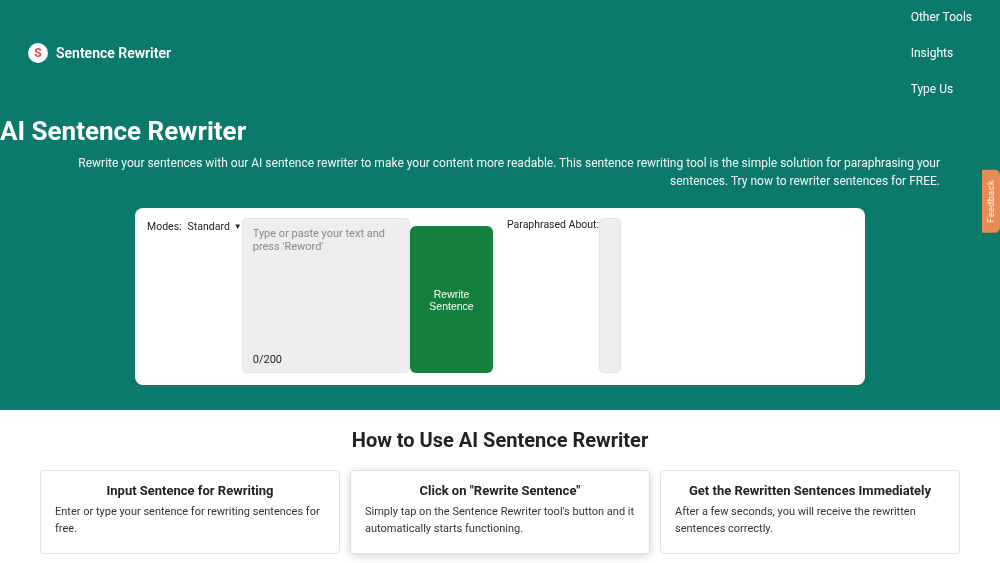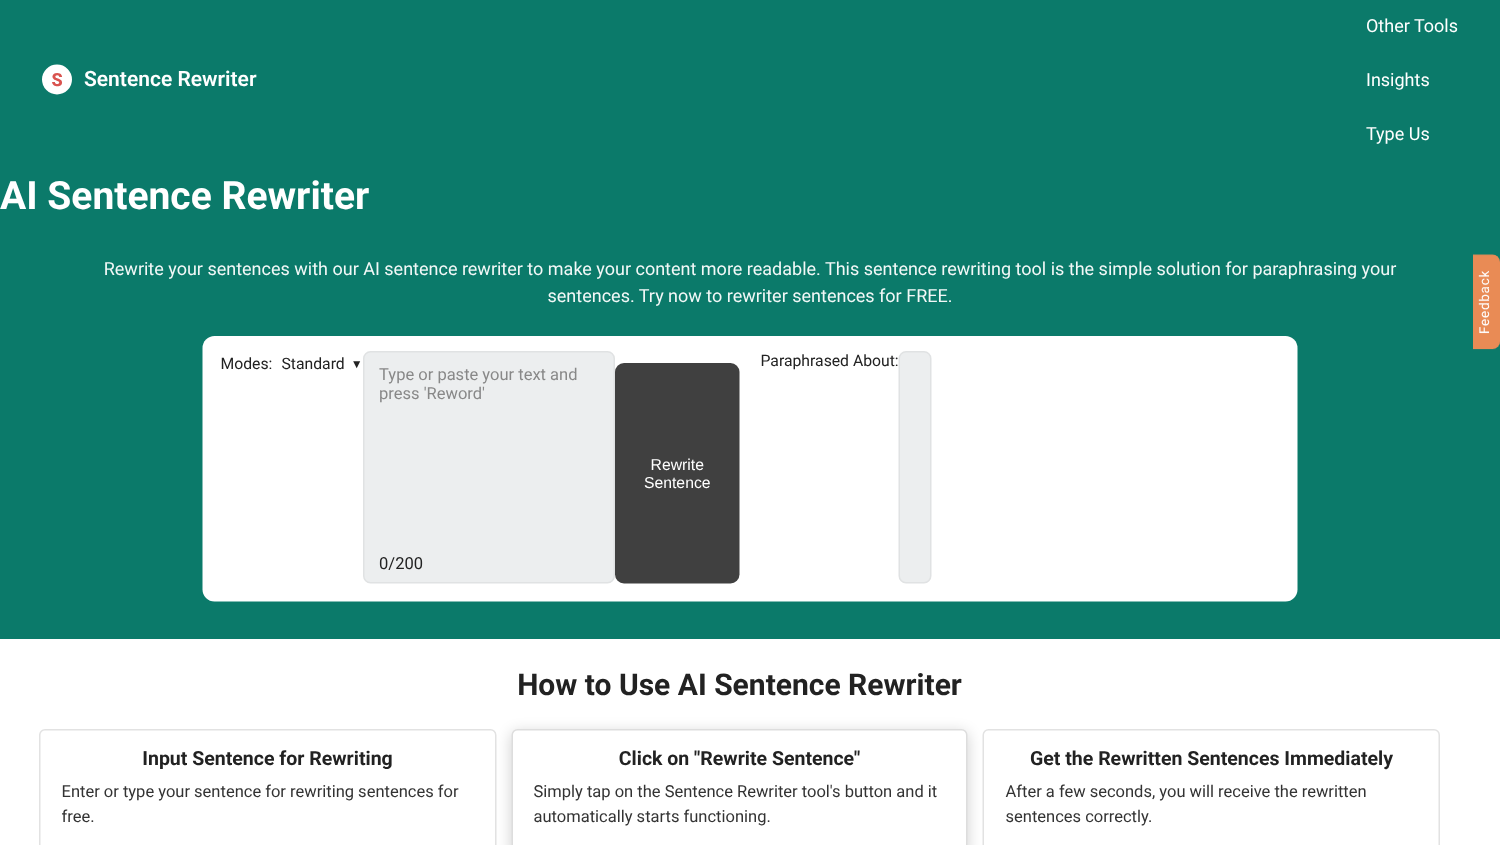--- a/index.html
+++ b/index.html
@@ -4,33 +4,33 @@
 <style>
 * { margin: 0; padding: 0; box-sizing: border-box; }
 body { font-family: -apple-system, BlinkMacSystemFont, "Segoe UI", Roboto, Arial, sans-serif; background: #fff; width: 1000px; color: #222; }
 .hero { background: #0b7a6a; color: #fff; padding: 0 0 25px 0; position: relative; }
 .topbar { display: flex; justify-content: space-between; align-items: center; padding: 10px 28px; }
 .brand { display: flex; align-items: center; gap: 8px; font-weight: 600; font-size: 14px; }
 .brand-logo { width: 20px; height: 20px; border-radius: 50%; background: #fff; color: #d9534f; display: flex; align-items: center; justify-content: center; font-weight: 800; font-size: 12px; }
 .nav-links { display: flex; gap: 22px; font-size: 12px; flex-direction: column; }
 .nav-links span { cursor: pointer; }
 .hero-title { text-align: left; font-size: 26px; font-weight: 700; margin-top: 10px; }
-.hero-sub { text-align: center; font-size: 12px; margin: 24px 60px 0 60px; line-height: 1.5; opacity: 0.95; }
+.hero-sub { text-align: right; font-size: 12px; margin: 8px 60px 0 60px; line-height: 1.5; opacity: 0.95; }
 .tool-card { background: #fff; color: #222; border-radius: 8px; margin: 18px auto 0 auto; width: 730px; padding: 10px 12px 12px 12px; }
 .tool-row { display: flex; gap: 14px; }
 .tool-col { flex: 1; display: flex; }
 .modes-row { display: flex; align-items: center; gap: 6px; font-size: 10.5px; margin-bottom: 4px; height: 16px; }
 .modes-row .mode-dd { display: inline-flex; align-items: center; gap: 4px; cursor: pointer; }
 .modes-row .caret { font-size: 8px; }
 .out-label { font-size: 10.5px; height: 16px; }
 .textarea-box { background: #eceeef; border: 1px solid #e0e2e3; border-radius: 5px; height: 155px; position: relative; font-size: 11px; color: #888; padding: 8px 10px; }
 .textarea-box.output { background: #eceeef; }
 .word-count { position: absolute; left: 10px; bottom: 6px; color: #222; font-size: 11px; }
-.rewrite-btn { margin-top: 8px; background: #404040; color: #fff; border: none; border-radius: 6px; padding: 5px 12px; font-size: 10.5px; cursor: pointer; width: fit-content; }
-.section { padding: 18px 40px 10px 26px; }
+.rewrite-btn { margin-top: 8px; background: #15803d; color: #fff; border: none; border-radius: 6px; padding: 5px 12px; font-size: 10.5px; cursor: pointer; width: fit-content; }
+.section { padding: 18px 40px 10px 40px; }
 .howto-title { text-align: center; font-size: 20px; font-weight: 700; color: #222; margin-bottom: 18px; }
 .howto-cards { display: flex; gap: 10px; }
 .howto-card { flex: 1; border: 1px solid #e2e2e2; border-radius: 4px; padding: 12px 14px 16px 14px; background: #fff; }
 .howto-card.highlight { box-shadow: 0 2px 10px rgba(0,0,0,0.18); border-color: #ddd; }
 .howto-card h4 { font-size: 13px; font-weight: 700; margin-bottom: 6px; text-align: center; }
 .howto-card p { font-size: 11px; color: #333; line-height: 1.5; }
 .feedback-tab { position: fixed; right: 0; top: 170px; background: #e98b55; color: #fff; font-size: 9px; padding: 10px 4px; border-radius: 5px 0 0 5px; writing-mode: vertical-rl; text-orientation: mixed; transform: rotate(180deg); cursor: pointer; letter-spacing: 0.5px; }
 </style>
 </head>
 <body>

